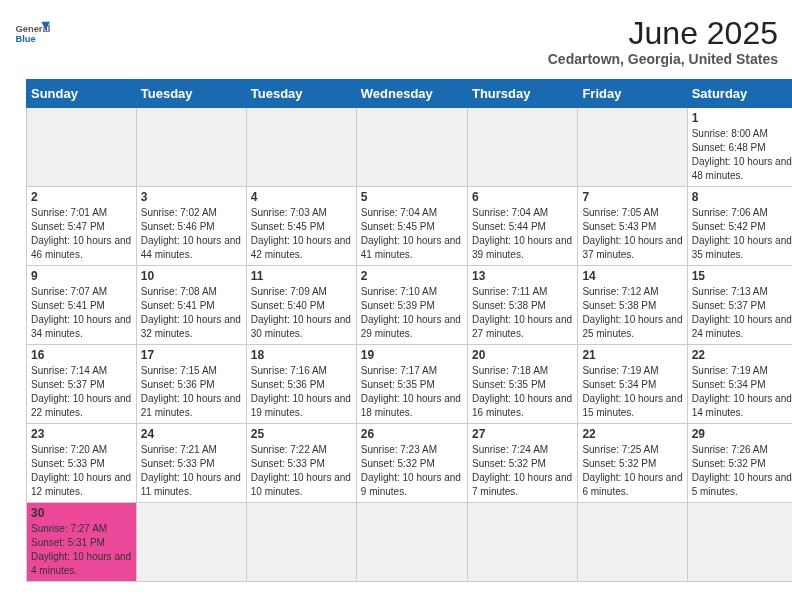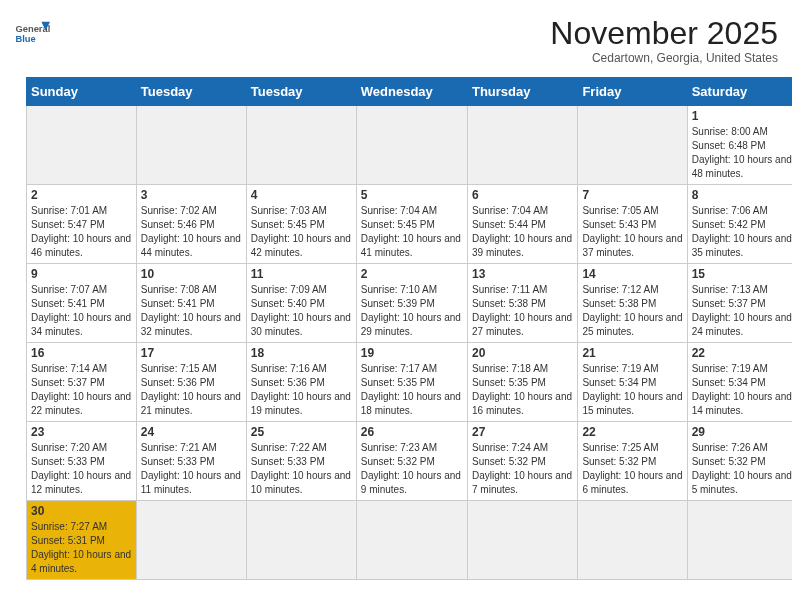--- a/index.html
+++ b/index.html
@@ -29,22 +29,23 @@
     .title-area {
       text-align: right;
     }
     .month-title {
       font-size: 32px;
       font-weight: normal;
       color: #222;
       line-height: 1.1;
     }
     .subtitle {
-      font-size: 12px;
+      font-size: 14px;
       color: #555;
+      font-weight: bold;
     }
     .calendar {
       width: 100%;
       border-collapse: collapse;
       border: 1px solid #ccc;
       margin-left: 16px;
     }
     .calendar th {
       background: #1a6ab1;
       color: #fff;
@@ -75,36 +76,36 @@
     }
     .day-info {
       font-size: 10px;
       line-height: 1.4;
       color: #333;
     }
     .last-row td {
       background: #f0f0f0;
     }
     .last-row td.has-data {
-      background: #eab308;
+      background: #ec4899;
     }
   </style>
 </head>
 <body>
 
 <div class="header-area">
   <div class="logo">
     <svg class="logo-icon" viewBox="0 0 50 50">
       <text x="2" y="22" font-size="13" font-weight="bold" fill="#555" font-family="Arial">General</text>
       <text x="2" y="36" font-size="13" font-weight="bold" fill="#1a6ab1" font-family="Arial">Blue</text>
       <polygon points="38,8 50,8 44,20" fill="#1a6ab1"></polygon>
     </svg>
   </div>
   <div class="title-area">
-    <div class="month-title">November 2025</div>
+    <div class="month-title">June 2025</div>
     <div class="subtitle">Cedartown, Georgia, United States</div>
   </div>
 </div>
 
 <table class="calendar">
   <thead>
     <tr>
       <th>Sunday</th>
       <th>Tuesday</th>
       <th>Tuesday</th>

